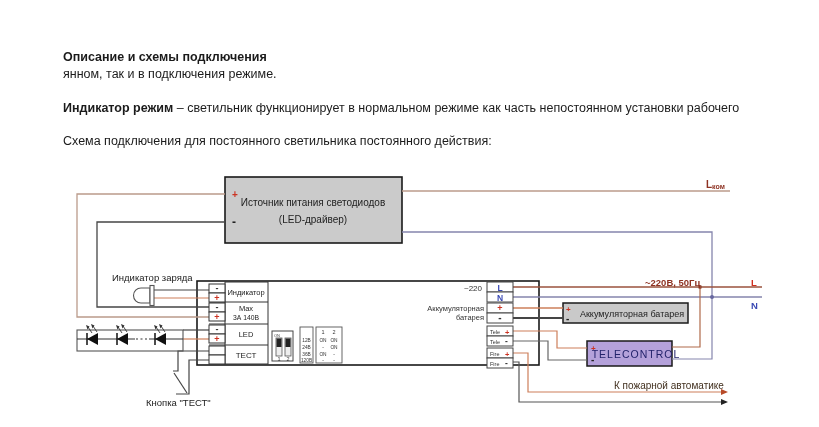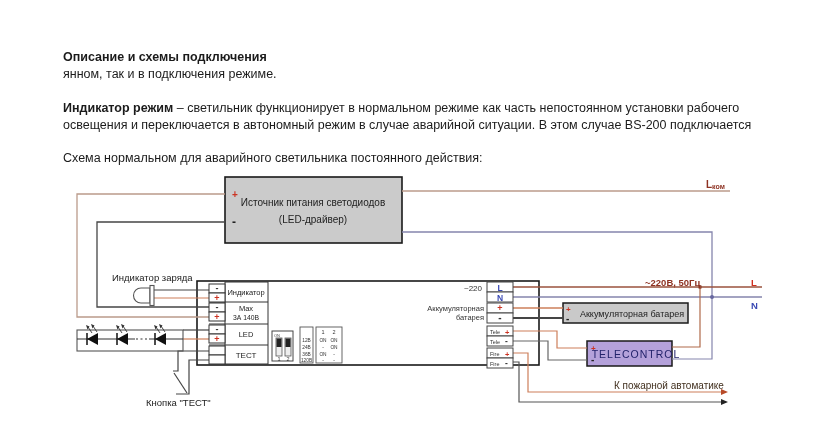--- a/index.html
+++ b/index.html
@@ -189,18 +189,17 @@
   <text x="614" y="389" font-size="10" fill="#42301f">К пожарной автоматике</text>
   <text x="112" y="281" font-size="9.5" fill="#222">Индикатор заряда</text>
   <text x="146" y="406" font-size="9.5" fill="#222">Кнопка "ТЕСТ"</text>
 </svg>
 
 <div class="doc">
   <div class="blk b">Описание и схемы подключения</div>
   <div class="blk">янном, так и в подключения режиме.</div>
   <div class="sp1"></div>
   <div class="blk"><span class="b">Индикатор режим</span><span> – светильник функционирует в нормальном режиме как часть непостоянном установки рабочего</span></div>
-  <div class="blk">освещения и переключается в автономный режим в случае аварийной ситуации. В этом случае BS-200 подключается</div>
   <div class="sp2"></div>
-  <div class="blk">Схема нормальном для аварийного светильника постоянного действия:</div>
+  <div class="blk">Схема подключения для постоянного светильника постоянного действия:</div>
 </div>
 
 </div>
 
 </body></html>

